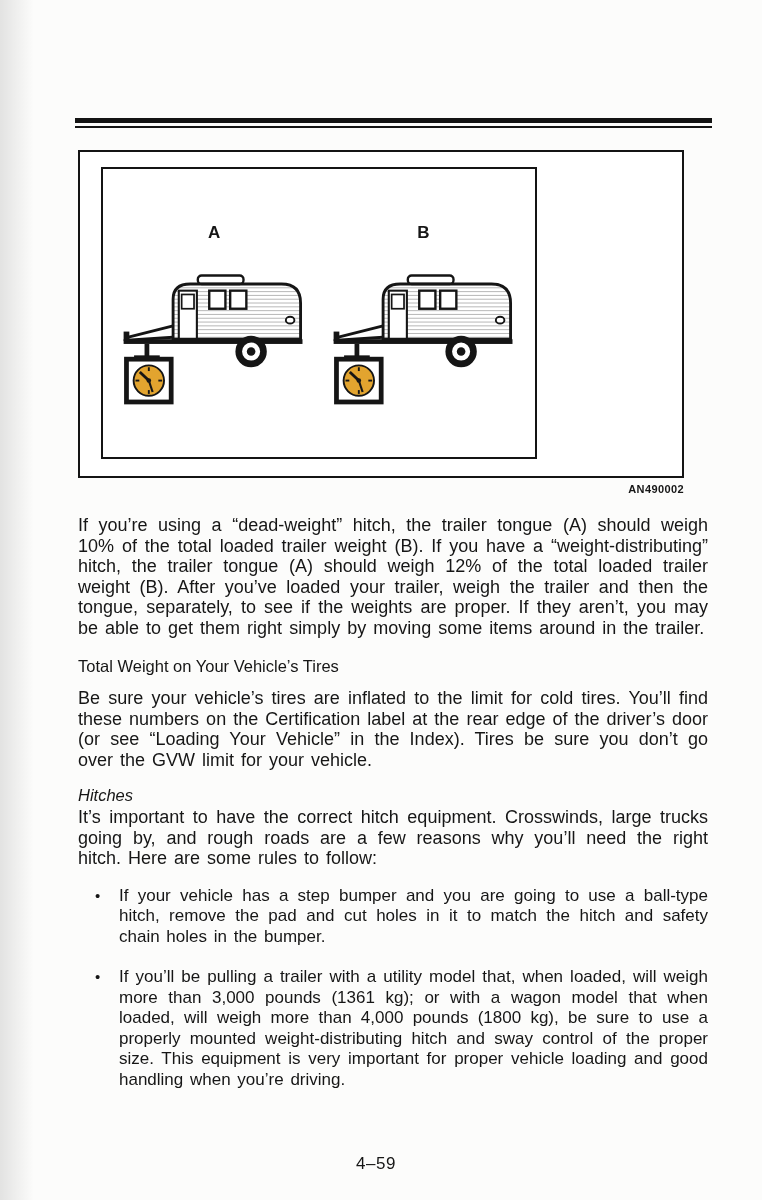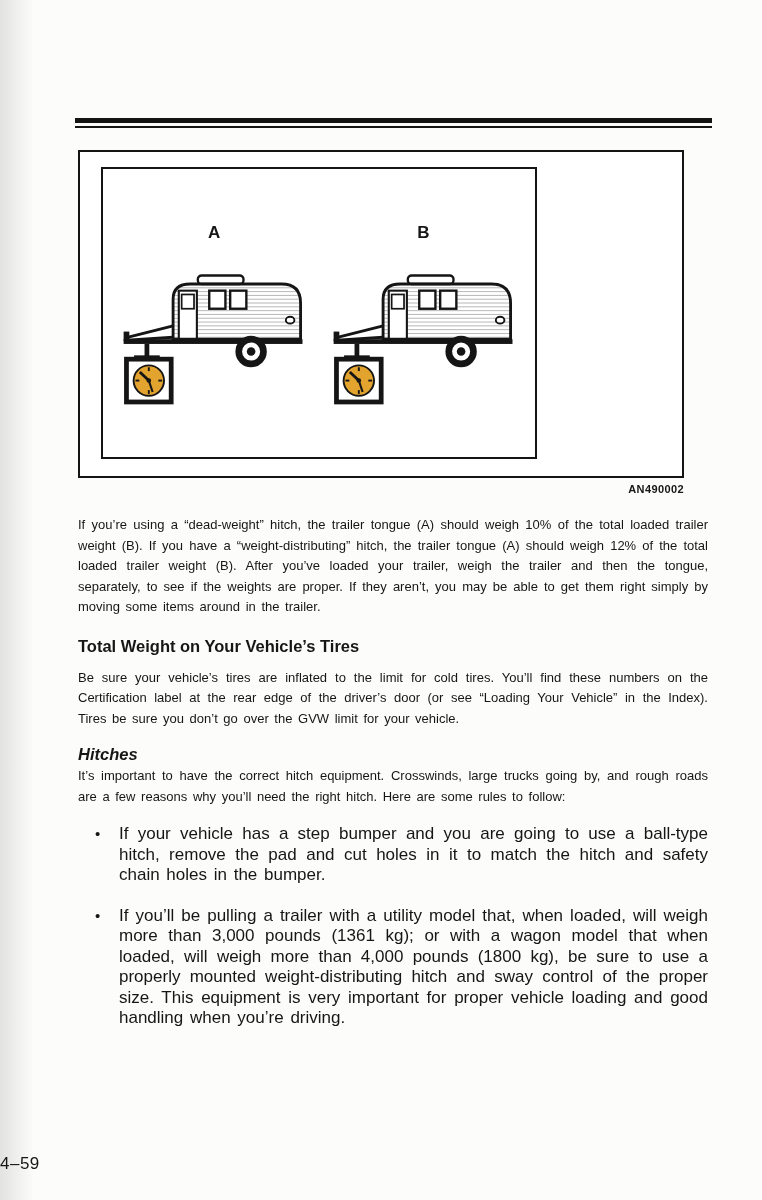--- a/index.html
+++ b/index.html
@@ -48,42 +48,43 @@
   .figure-credit {
     margin-left:78px; width:606px;
     text-align:right;
     font-size:11px; font-weight:bold; letter-spacing:0.4px;
     margin-top:5px;
     color:#161616;
   }
 
   .text-col { margin:20px 54px 0 78px; }
   .body-p {
-    font-size:13px; line-height:20.5px;
+    font-size:18px; line-height:20.5px;
     text-align:justify; word-spacing:2px;
     margin-bottom:13px;
   }
   .h-bold {
-    font-size:16.5px; font-weight:bold;
+    font-size:16.5px; font-weight:normal;
     margin:19px 0 12px 0;
   }
   .h-bold-italic {
-    font-size:16.5px; font-weight:bold; font-style:italic;
+    font-size:16.5px; font-weight:normal; font-style:italic;
     margin:16px 0 2px 0;
   }
   .bullet-list { margin-top:17px; list-style:none; }
   .bullet-item { display:flex; margin-bottom:20px; padding-left:17px; }
   .bullet-marker { flex:none; width:24px; font-size:15px; line-height:20.5px; }
   .bullet-text {
     flex:1; font-size:17px; line-height:20.5px;
     text-align:justify; word-spacing:2px;
   }
 
   .page-number {
     position:absolute; left:0; right:10px; bottom:26px;
+    text-align:center;
     font-size:17px; letter-spacing:0.5px;
   }
 </style>
 </head>
 <body>
 
 <svg width="0" height="0" style="position:absolute" aria-hidden="true">
   <defs>
     <clipPath id="bodyClip">
       <path d="M60 84 L60 42 Q60 26 78 26 L174 26 Q194 26 194 46 L194 84 Z"></path>

